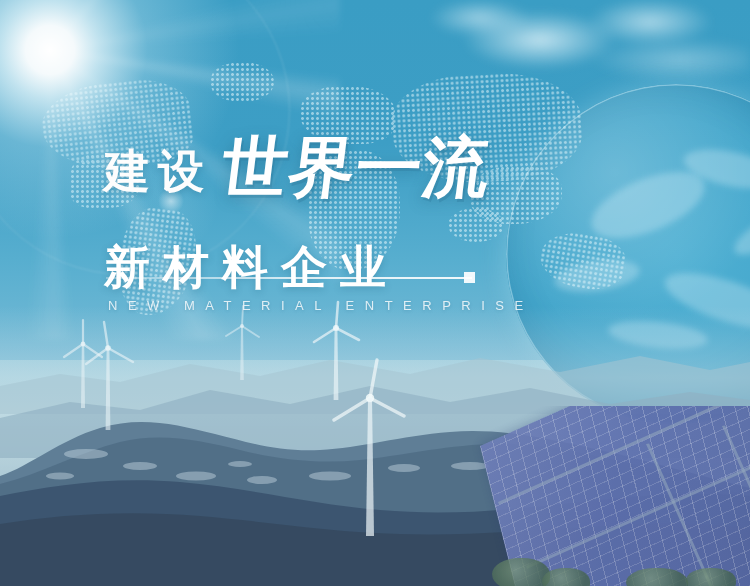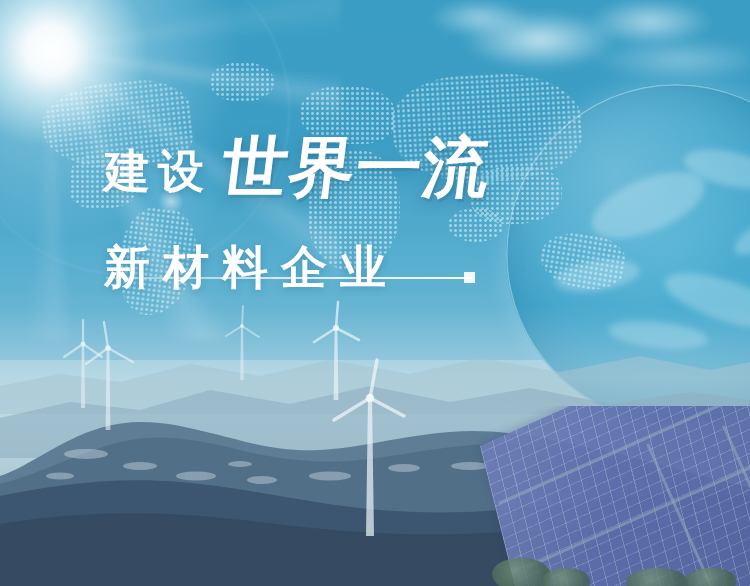--- a/index.html
+++ b/index.html
@@ -356,15 +356,16 @@
   </div>
 
   <div class="text-block">
     <div class="headline-1">
       <span class="h1-light">建设</span>
       <span class="h1-strong">世界一流</span>
     </div>
     <div class="headline-2">新材料企业</div>
     <div class="divider"></div>
     <div class="divider-cap"></div>
+    <div class="subtitle">NEW MATERIAL ENTERPRISE</div>
   </div>
 
 </div>
 
 </body></html>

